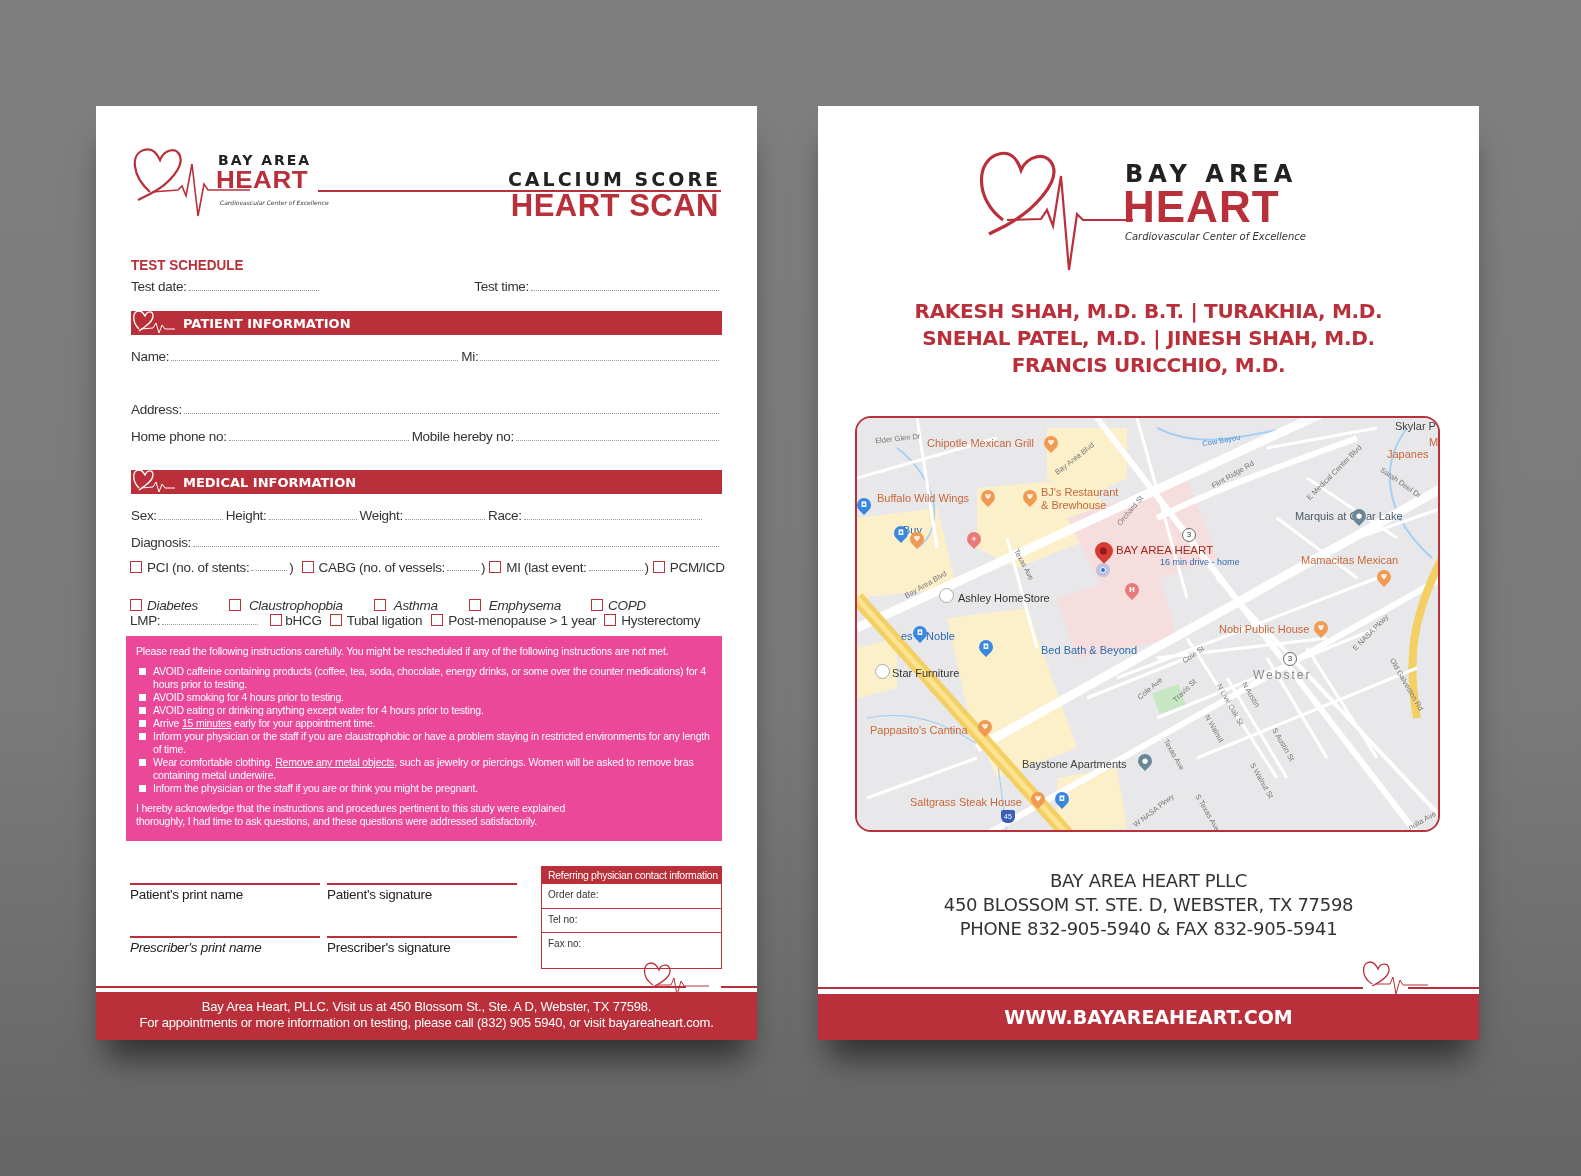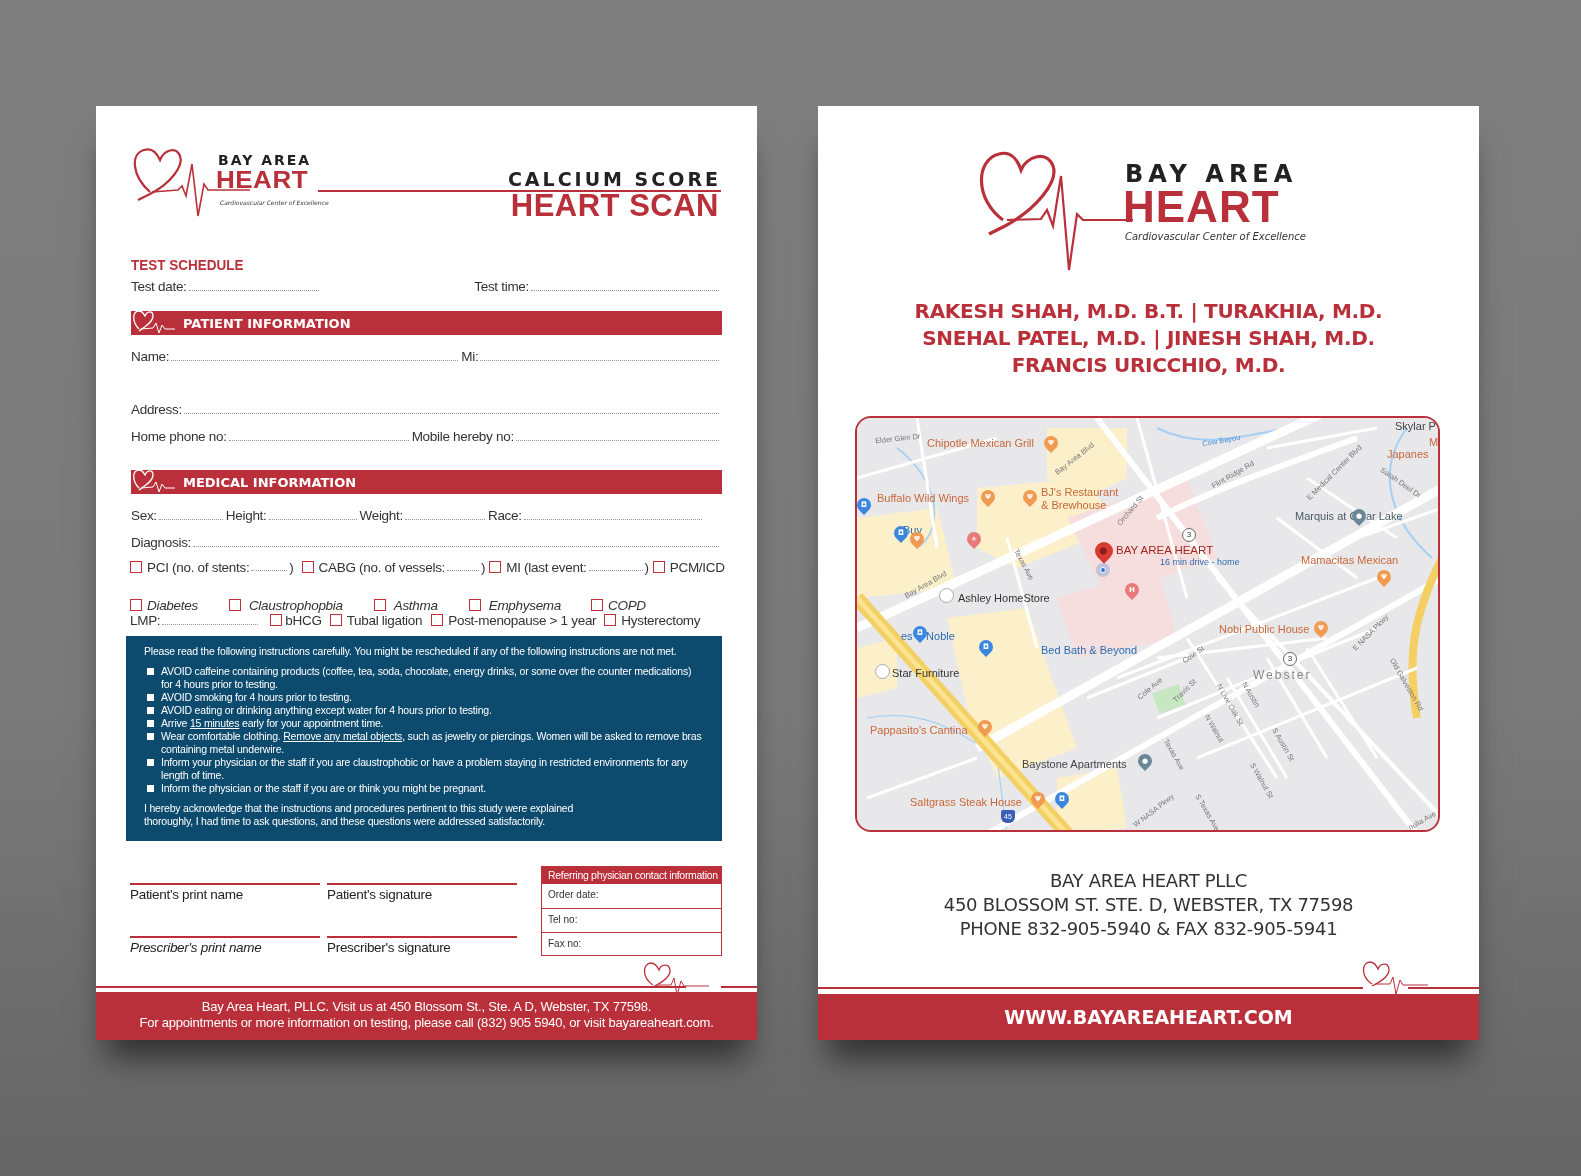--- a/index.html
+++ b/index.html
@@ -38,32 +38,32 @@
   .form-row .dots.w { flex: none; }
 
   .bar-header { position: absolute; left: 35px; right: 35px; height: 24px; background: #b9303a; color: #fff; font: bold 13px "DejaVu Sans", sans-serif; display: flex; align-items: center; padding-left: 52px; }
   .bar-header .mini-heart { position: absolute; left: 0px; top: -4px; width: 44px; height: 28px; }
 
   .cb-row { position: absolute; left: 34px; right: 30px; height: 18px; display: flex; align-items: center; font: 13.5px "Liberation Sans", sans-serif; color: #333; white-space: nowrap; letter-spacing: -0.3px; }
   .cb { display: inline-block; width: 12px; height: 12px; border: 1.5px solid #c0303a; margin-right: 5px; flex: none; cursor: pointer; }
   .cb-item { display: inline-flex; align-items: center; }
   .cb-dots { display: inline-block; border-bottom: 1px dotted #999; height: 1px; margin: 0 2px; align-self: flex-end; margin-bottom: 4px; }
 
-  .instructions { left: 30px; top: 530px; width: 596px; height: 205px; background: #0c4a6e; color: #fff; padding: 9px 18px; font: 10.5px "Liberation Sans", sans-serif; line-height: 13px; letter-spacing: -0.2px; }
+  .instructions { left: 30px; top: 530px; width: 596px; height: 205px; background: #ec4899; color: #fff; padding: 9px 10px; font: 10.5px "Liberation Sans", sans-serif; line-height: 13px; letter-spacing: -0.2px; }
   .instructions .intro { margin-bottom: 7px; }
   .instructions ul { list-style: none; }
   .instructions li { position: relative; padding-left: 17px; }
   .instructions li::before { content: ""; position: absolute; left: 3px; top: 3px; width: 7px; height: 7px; background: #fff; }
   .instructions .ack { margin-top: 7px; }
   .u { text-decoration: underline; }
 
   .sig-line { position: absolute; height: 2px; background: #b9303a; width: 190px; }
   .sig-label { position: absolute; font: 13.5px "Liberation Sans", sans-serif; color: #222; letter-spacing: -0.3px; }
 
-  .ref-box { left: 445px; top: 760px; width: 181px; height: 90px; border: 1.5px solid #c0303a; }
+  .ref-box { left: 445px; top: 760px; width: 181px; height: 103px; border: 1.5px solid #c0303a; }
   .ref-box .hd { background: #b9303a; color: #fff; font: 10.5px "Liberation Sans", sans-serif; height: 17px; line-height: 17px; padding-left: 6px; letter-spacing: -0.3px; }
   .ref-box .row { height: 24px; border-top: 1px solid #c0303a; font: 10px "Liberation Sans", sans-serif; color: #333; padding-left: 6px; line-height: 22px; }
   .ref-box .row:first-of-type { border-top: none; }
 
   .footer-thin { position: absolute; left: 0; height: 2px; background: #b9303a; }
   .footer-band { position: absolute; left: 0; right: 0; bottom: 0; background: #b9303a; color: #fff; text-align: center; }
   .left .footer-band { height: 48px; font: 13px "Liberation Sans", sans-serif; padding-top: 7px; line-height: 16px; letter-spacing: -0.2px; }
   .footer-heart { position: absolute; width: 70px; height: 50px; }
 
   
@@ -234,22 +234,22 @@
       </span>
   </div>
 
   <div class="abs instructions">
     <div class="intro">Please read the following instructions carefully. You might be rescheduled if any of the following instructions are not met.</div>
     <ul>
       <li>AVOID caffeine containing products (coffee, tea, soda, chocolate, energy drinks, or some over the counter medications) for 4 hours prior to testing.</li>
       <li>AVOID smoking for 4 hours prior to testing.</li>
       <li>AVOID eating or drinking anything except water for 4 hours prior to testing.</li>
       <li><span>Arrive </span><span class="u">15 minutes</span><span> early for your appointment time.</span></li>
+      <li>Inform your physician or the staff if you are claustrophobic or have a problem staying in restricted environments for any length of time.</li>
       <li><span>Wear comfortable clothing. </span><span class="u">Remove any metal objects</span><span>, such as jewelry or piercings. Women will be asked to remove bras containing metal underwire.</span></li>
-      <li>Inform your physician or the staff if you are claustrophobic or have a problem staying in restricted environments for any length of time.</li>
       <li>Inform the physician or the staff if you are or think you might be pregnant.</li>
     </ul>
     <div class="ack" style="width:470px;">I hereby acknowledge that the instructions and procedures pertinent to this study were explained thoroughly, I had time to ask questions, and these questions were addressed satisfactorily.</div>
   </div>
 
   <div class="sig-line" style="left:34px; top:777px;"></div>
   <div class="sig-label" style="left:34px; top:781px;">Patient's print name</div>
   <div class="sig-line" style="left:231px; top:777px;"></div>
   <div class="sig-label" style="left:231px; top:781px;">Patient's signature</div>
   <div class="sig-line" style="left:34px; top:830px;"></div>

